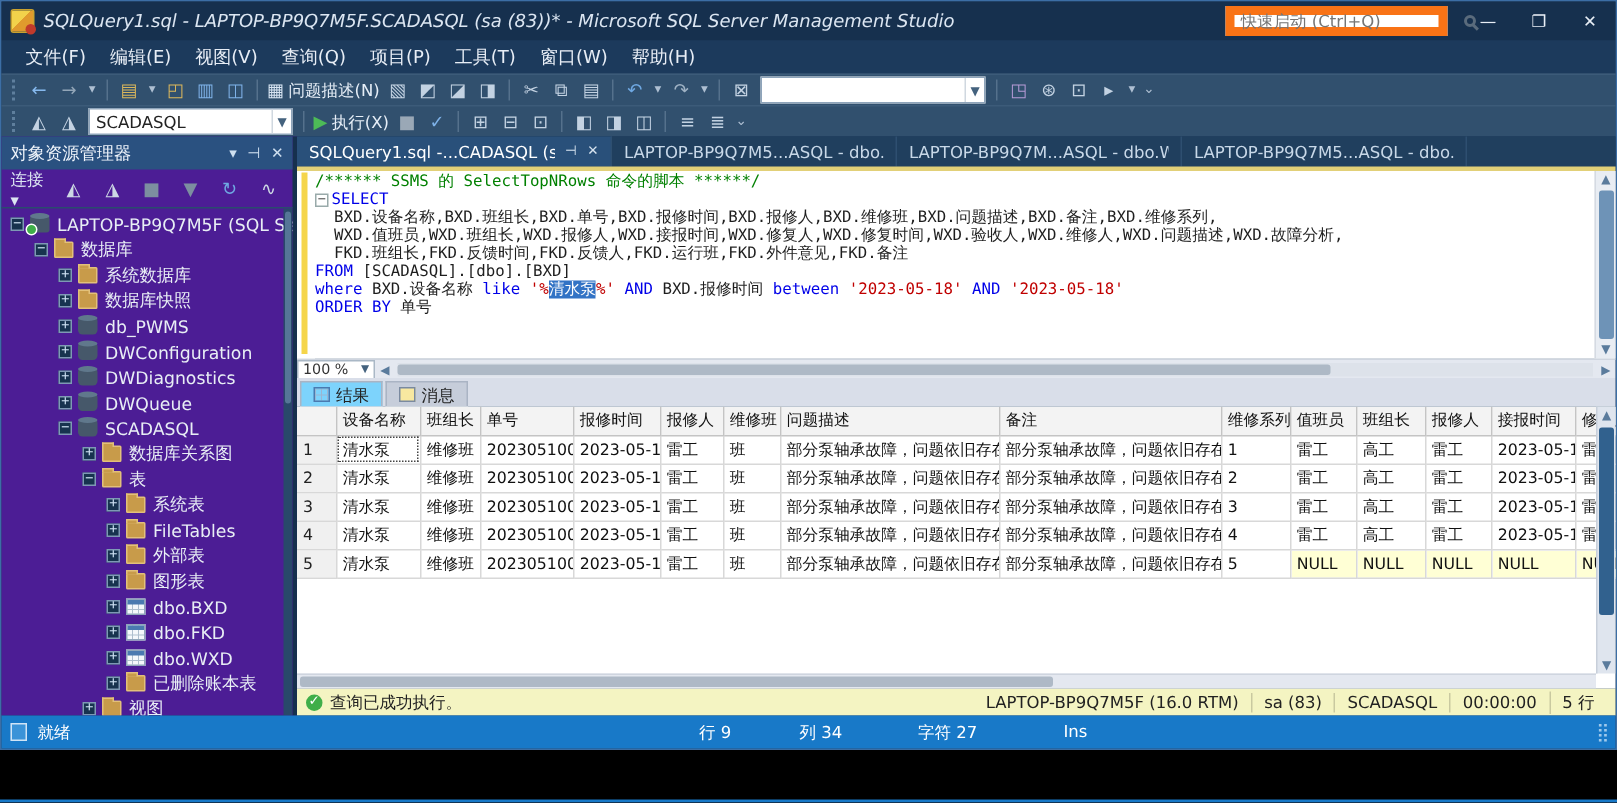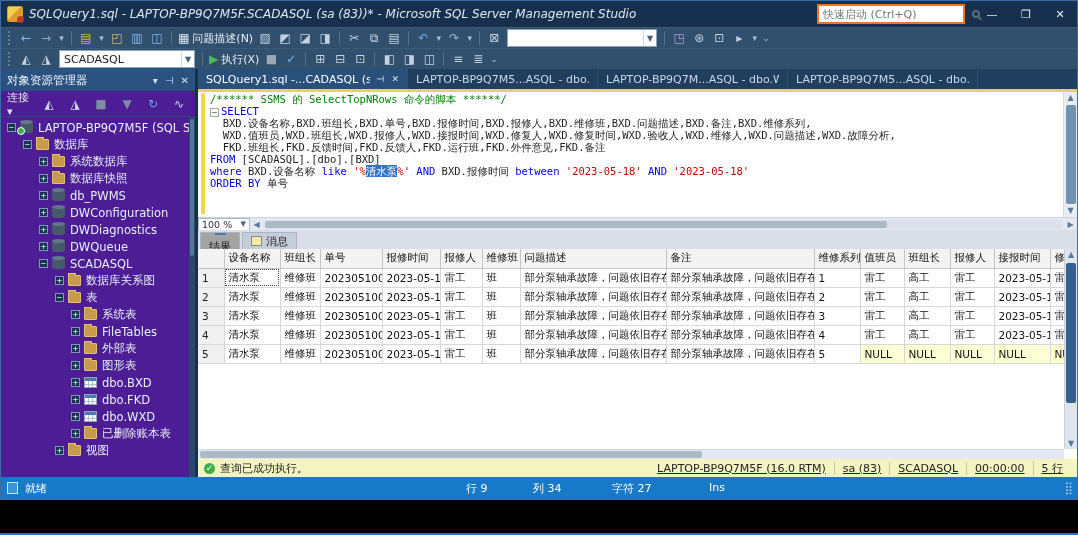--- a/index.html
+++ b/index.html
@@ -7,21 +7,21 @@
   .window { width:1078px; height:500px; background:#1c3a5c; border:1px solid #3c6ea5; display:flex; flex-direction:column; position:relative; }
   .bottom-edge { position:absolute; left:0; bottom:0; width:1078px; height:2px; background:#1879c8; }
 
   
   .titlebar { height:26px; background:#16304e; display:flex; align-items:center; color:#dce6f2; font-size:12px; flex:none; }
   .app-icon { width:16px; height:16px; margin:0 6px 0 6px; border-radius:2px;
     background:linear-gradient(135deg,#f2d24b 0 45%,#e09a2d 45% 100%); border:1px solid #caa22f; position:relative; flex:none; }
   .app-icon::after { content:""; position:absolute; right:-2px; bottom:-2px; width:7px; height:7px; background:#c03a2b; border-radius:50%; }
   .title-text { white-space:nowrap; overflow:hidden;font-style:italic; }
   .title-right { margin-left:auto; display:flex; align-items:center; height:100%; }
-  .quick-launch { width:148px; height:20px; background:#fff; border:2px solid #f97316; display:flex; align-items:center; margin-right:10px; }
+  .quick-launch { width:148px; height:20px; background:#fff; border:6px solid #f97316; display:flex; align-items:center; margin-right:10px; }
   .quick-launch input { border:none; outline:none; flex:1; font-size:11px; color:#444; padding:0 4px; font-family:inherit; background:transparent; }
   .mag { width:8px; height:8px; border:2px solid #5a6b7c; border-radius:50%; position:relative; margin-right:8px; flex:none; }
   .mag::after { content:""; position:absolute; width:5px; height:2px; background:#5a6b7c; transform:rotate(45deg); right:-4px; bottom:-3px; }
   .win-btn { width:34px; height:26px; display:flex; align-items:center; justify-content:center; font-size:11px; color:#e8eef6; }
 
   
   .menubar { height:22px; background:#1c3a5c; display:flex; align-items:center; padding-left:8px; flex:none; }
   .menu-item { color:#e8eef6; font-size:12px; padding:2px 8px; white-space:nowrap; }
 
   
@@ -87,42 +87,42 @@
   .ed-scrollrow { height:13px; background:#e4e8f0; display:flex; align-items:center; flex:none; border-top:1px solid #cfd5df; }
   .zoom-box { width:52px; height:13px; background:#fff; border:1px solid #aab8c6; font-size:9.5px; color:#333; display:flex; align-items:center; padding:0 3px; flex:none; }
   .zoom-box .arrow { margin-left:auto; font-size:7px; color:#44627e; }
   .hs-arr { width:13px; text-align:center; font-size:8px; color:#5a7b9c; flex:none; }
   .hs-track { flex:1; height:9px; margin:0 2px; background:#dde2ea; position:relative; }
   .hs-thumb { position:absolute; left:0; top:1px; height:7px; width:78%; background:#aeb9c6; border-radius:2px; }
 
   
   .res-tabs { height:19px; background:#d9dee9; display:flex; align-items:flex-end; padding-left:2px; gap:2px; flex:none; }
   .res-tab { height:17px; display:flex; align-items:center; font-size:11px; color:#222; padding:0 8px; gap:4px; background:#c6cdda; border:1px solid #aab4c4; border-bottom:none; }
-  .res-tab.active { background:#a3a3a3;flex-direction:column; }
+  .res-tab.active { background:#7dd3fc; }
   .rt-ic { display:inline-block; width:11px; height:10px; border:1px solid #4a7ab0; background-image:linear-gradient(#9ab6d2 1px,transparent 1px),linear-gradient(90deg,#9ab6d2 1px,transparent 1px); background-size:4px 4px; }
   .rt-ic2 { display:inline-block; width:11px; height:10px; border:1px solid #7a8aa0; background:#f8e8a0; }
 
   
   .results-body { flex:1; background:#fff; position:relative; overflow:hidden; min-height:0; }
   table.grid { border-collapse:collapse; table-layout:fixed; font-size:10.5px; color:#111; }
   table.grid th, table.grid td { border-right:1px solid #d8d8d8; border-bottom:1px solid #d8d8d8; padding:1px 4px; height:19px; white-space:nowrap; overflow:hidden; text-align:left; font-weight:normal; }
   table.grid th { background:#f3f3f3; border-bottom:1px solid #c4c4c4; border-right:1px solid #c4c4c4; }
   td.rownum, th.corner { background:#f0f0f0; text-align:center; border-right:1px solid #c4c4c4; color:#222; }
   td.null-cell { background:#ffffd5; }
   td.sel-cell { outline:1.5px dotted #444; outline-offset:-2px; }
   .grid-vscroll { position:absolute; right:0; top:0; bottom:10px; width:13px; background:#dfe5ee; border-left:1px solid #c8cfda; }
   .grid-vscroll .thumb { position:absolute; left:1px; right:1px; top:14px; height:70%; background:#31618e; border-radius:2px; }
   .grid-vscroll .arr { position:absolute; left:0; right:0; text-align:center; font-size:8px; color:#5a7b9c; }
   .grid-hscroll { position:absolute; left:0; right:13px; bottom:0; height:10px; background:#e4e8f0; border-top:1px solid #cfd5df; }
   .grid-hscroll .thumb { position:absolute; left:2px; top:1px; height:7px; width:58%; background:#aeb9c6; border-radius:2px; }
 
   
   .query-status { height:18px; background:#f4f4c2; display:flex; align-items:center; font-size:11px; color:#222; padding:0 6px; flex:none; }
   .ok-ic { width:11px; height:11px; border-radius:50%; background:#3fae49; color:#fff; font-size:9px; line-height:11px; text-align:center; margin-right:5px; flex:none; }
-  .qs-right { margin-left:auto; display:flex; align-items:center;text-decoration:underline; }
+  .qs-right { margin-left:auto; display:flex; align-items:center; }
   .qs-seg { padding:0 8px; border-left:1px solid #c9c9a0; white-space:nowrap; }
   .qs-seg:first-child { border-left:none; }
 
   
   .statusbar { height:22px; background:#1879c8; color:#fff; font-size:11px; position:relative; flex:none; }
   .sb-item { position:absolute; top:4px; white-space:nowrap; }
   .sb-icon { position:absolute; left:6px; top:5px; width:11px; height:12px; border:1px solid #cfe4f6; background:#3a93d8; }
   .sb-grip { position:absolute; right:3px; top:4px; color:#9ec9ec; font-size:12px; letter-spacing:1px; }
 </style>
 </head>
@@ -137,20 +137,30 @@
       <div class="quick-launch">
         <input placeholder="快速启动 (Ctrl+Q)" style="">
         <span class="mag"></span>
       </div>
       <span class="win-btn">—</span>
       <span class="win-btn">❐</span>
       <span class="win-btn">✕</span>
     </div>
   </div>
 
+  <div class="menubar" id="menubar">
+      <span class="menu-item">文件(F)</span>
+      <span class="menu-item">编辑(E)</span>
+      <span class="menu-item">视图(V)</span>
+      <span class="menu-item">查询(Q)</span>
+      <span class="menu-item">项目(P)</span>
+      <span class="menu-item">工具(T)</span>
+      <span class="menu-item">窗口(W)</span>
+      <span class="menu-item">帮助(H)</span>
+    </div>
 
   <div class="toolbar" id="toolbar1">
       <span class="grip"></span>
       <span class="tbtn">
         <span style="color: rgb(134, 185, 238);">←</span>
       </span>
       <span class="tbtn">
         <span style="color: rgb(147, 166, 184);">→</span>
       </span>
       <span class="tbtn small">

